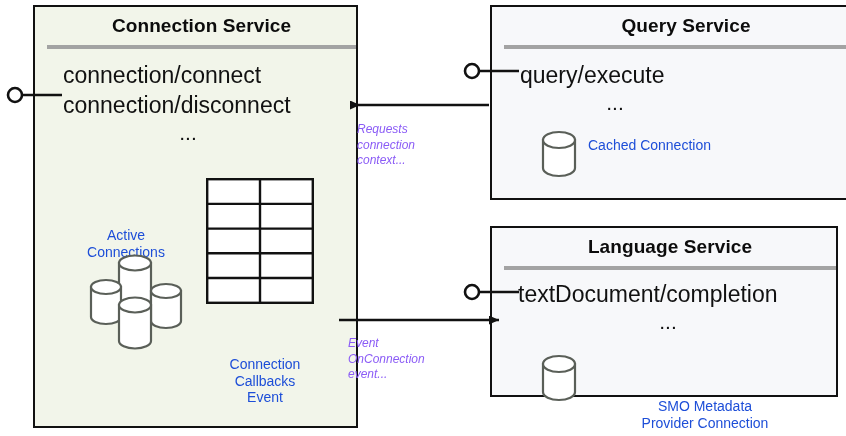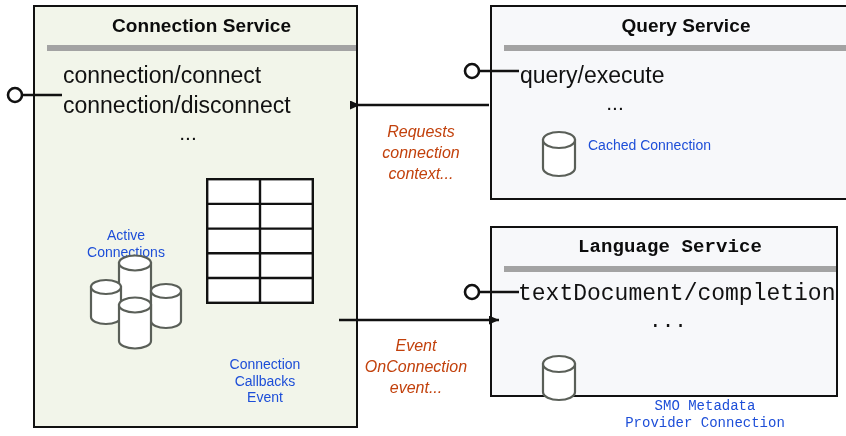--- a/index.html
+++ b/index.html
@@ -4,34 +4,34 @@
 <style>
   html,body{margin:0;padding:0;background:#ffffff;}
   body{width:846px;height:436px;font-family:"Liberation Sans","DejaVu Sans",sans-serif;color:#111111;}
   #stage{position:relative;width:846px;height:436px;overflow:hidden;background:#ffffff;}
 
   .uml-box{position:absolute;box-sizing:border-box;border:2px solid #111111;}
   .uml-box.green{background:#f2f5ea;}
   .uml-box.white{background:#f7f8fa;}
 
   .box-header{position:absolute;left:12px;right:0;top:0;height:38px;
-    border-bottom:6px solid #a3a3a3;display:flex;align-items:center;justify-content:center;}
+    border-bottom:4px solid #a3a3a3;display:flex;align-items:center;justify-content:center;}
   .box-title{font-size:19px;font-weight:bold;color:#0c0c0c;letter-spacing:0.1px;}
 
   .box-body{position:absolute;left:0;right:0;top:38px;bottom:0;}
 
   .ep-list{position:absolute;left:0;right:0;top:0;text-align:left;}
   .ep{font-size:23px;line-height:1.30;color:#111111;white-space:nowrap;}
   .ep-dots{font-size:21px;line-height:1.15;color:#111111;text-align:center;}
 
   .ctr{text-align:center;margin-top:48px;}
   .label-text{font-size:14px;line-height:1.18;color:#1d4ed8;}
 
-  .edge-label{position:absolute;font-style:italic;font-size:16px;line-height:1.30;
-    text-align:center;color:#c2410c;}
+  .edge-label{position:absolute;font-style:italic;font-size:12px;line-height:1.30;
+    color:#8b5cf6;}
 
   svg.overlay{position:absolute;left:0;top:0;width:846px;height:436px;pointer-events:none;}
 
   .cyl-wrap{position:absolute;}
 </style>
 </head>
 <body>
 
 <div id="stage">
 
@@ -111,21 +111,21 @@
           </g>
         </svg>
       </div>
 
       <div style="position:absolute;left:96px;top:92px;">
         <div class="label-text">Cached Connection</div>
       </div>
     </div>
   </div>
 
-  <div class="uml-box white" style="left:490px;top:226px;width:348px;height:171px;font-family:Liberation Mono, monospace;">
+  <div class="uml-box white" style="left:490px;top:226px;width:348px;height:171px;">
     <div class="box-header">
       <span class="box-title">Language Service</span>
     </div>
     <div class="box-body">
       <div class="ep-list" style="top:14px;left:26px;right:6px;">
         <div class="ep">textDocument/completion</div>
         <div class="ep-dots" style="width:300px;">...</div>
       </div>
 
       <div class="cyl-wrap" style="left:48px;top:88px;width:38px;height:48px;">

